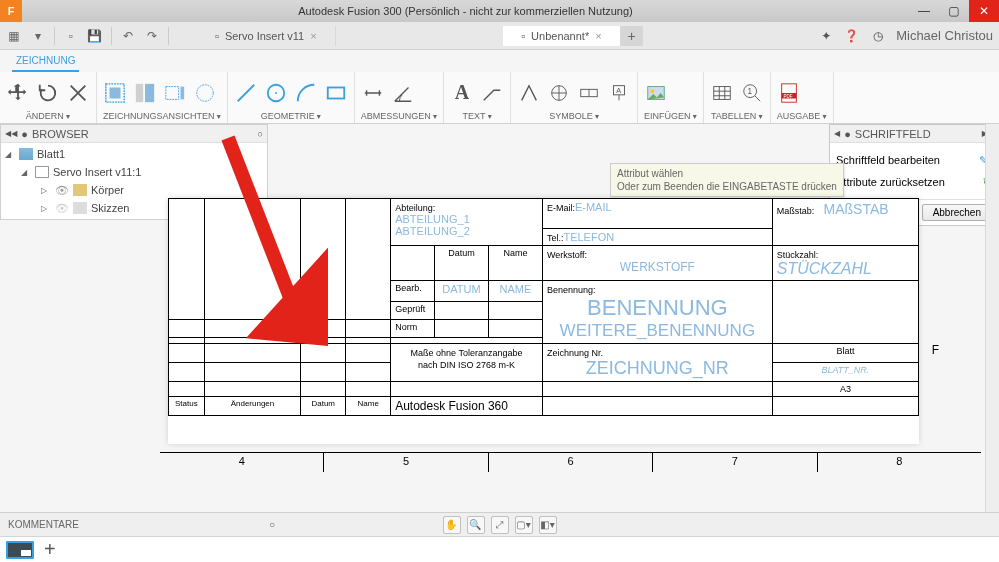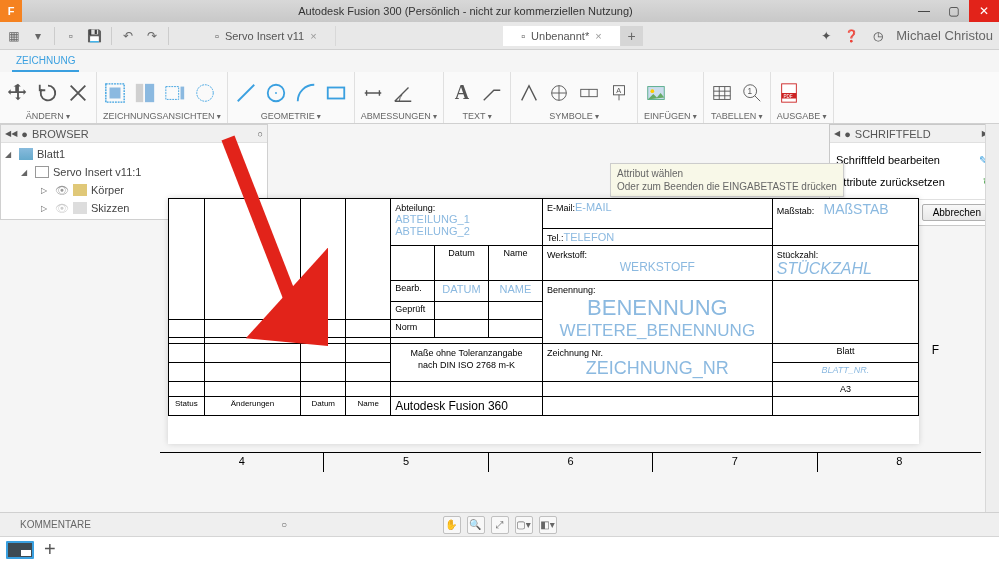--- a/index.html
+++ b/index.html
@@ -75,21 +75,21 @@
     .schriftfeld { position: absolute; top: 0; right: 0; width: 170px; background: #fff; border: 1px solid #c8c8c8; font-size: 11px; }
     .schriftfeld-header { height: 18px; background: #f0f0f0; display: flex; align-items: center; padding: 0 4px; gap: 4px; color: #555; border-bottom: 1px solid #e0e0e0; }
     .schriftfeld-header .title { flex: 1; }
     .schriftfeld-body { padding: 6px; }
     .sf-row { display: flex; align-items: center; justify-content: space-between; height: 22px; }
     .sf-footer { border-top: 1px solid #e0e0e0; padding: 4px 6px; display: flex; justify-content: flex-end; gap: 6px; align-items: center; }
     .sf-footer .info { margin-right: auto; width: 14px; height: 14px; border-radius: 50%; background: #444; color: #fff; font-size: 9px; display: flex; align-items: center; justify-content: center; font-weight: bold; }
     .sf-btn { background: linear-gradient(#f8f8f8,#e8e8e8); border: 1px solid #b0b0b0; border-radius: 2px; padding: 2px 10px; font-size: 10px; cursor: pointer; }
 
     
-    .comments-bar { position: absolute; bottom: 26px; left: 0; right: 0; height: 24px; background: #efefef; border-top: 1px solid #d0d0d0; display: flex; align-items: center; padding: 0 20px; font-size: 10px; color: #666; }
+    .comments-bar { position: absolute; bottom: 26px; left: 0; right: 0; height: 24px; background: #efefef; border-top: 1px solid #d0d0d0; display: flex; align-items: center; padding: 0 8px; font-size: 10px; color: #666; }
     .comments-bar .title { flex: 0 0 auto; }
     .comments-bar .pin { margin-left: 190px; font-size: 10px; cursor: pointer; }
     .comments-bar .nav-tools { position: absolute; left: 50%; transform: translateX(-50%); display: flex; gap: 6px; }
     .nav-tool { width: 18px; height: 18px; border: 1px solid #c0c0c0; background: #f8f8f8; border-radius: 2px; display: flex; align-items: center; justify-content: center; font-size: 10px; cursor: pointer; }
 
     .sheets-bar { position: absolute; bottom: 0; left: 0; right: 0; height: 26px; background: #fff; border-top: 1px solid #d5d5d5; display: flex; align-items: center; padding: 0 6px; gap: 10px; }
     .sheet-thumb { width: 28px; height: 18px; border: 2px solid #3aa0e0; background: #3d4a52; position: relative; border-radius: 1px; cursor: pointer; }
     .sheet-thumb::after { content: ""; position: absolute; right: 1px; bottom: 1px; width: 10px; height: 6px; background: #fff; }
     .add-sheet { font-size: 20px; color: #555; cursor: pointer; font-weight: 300; }
 

